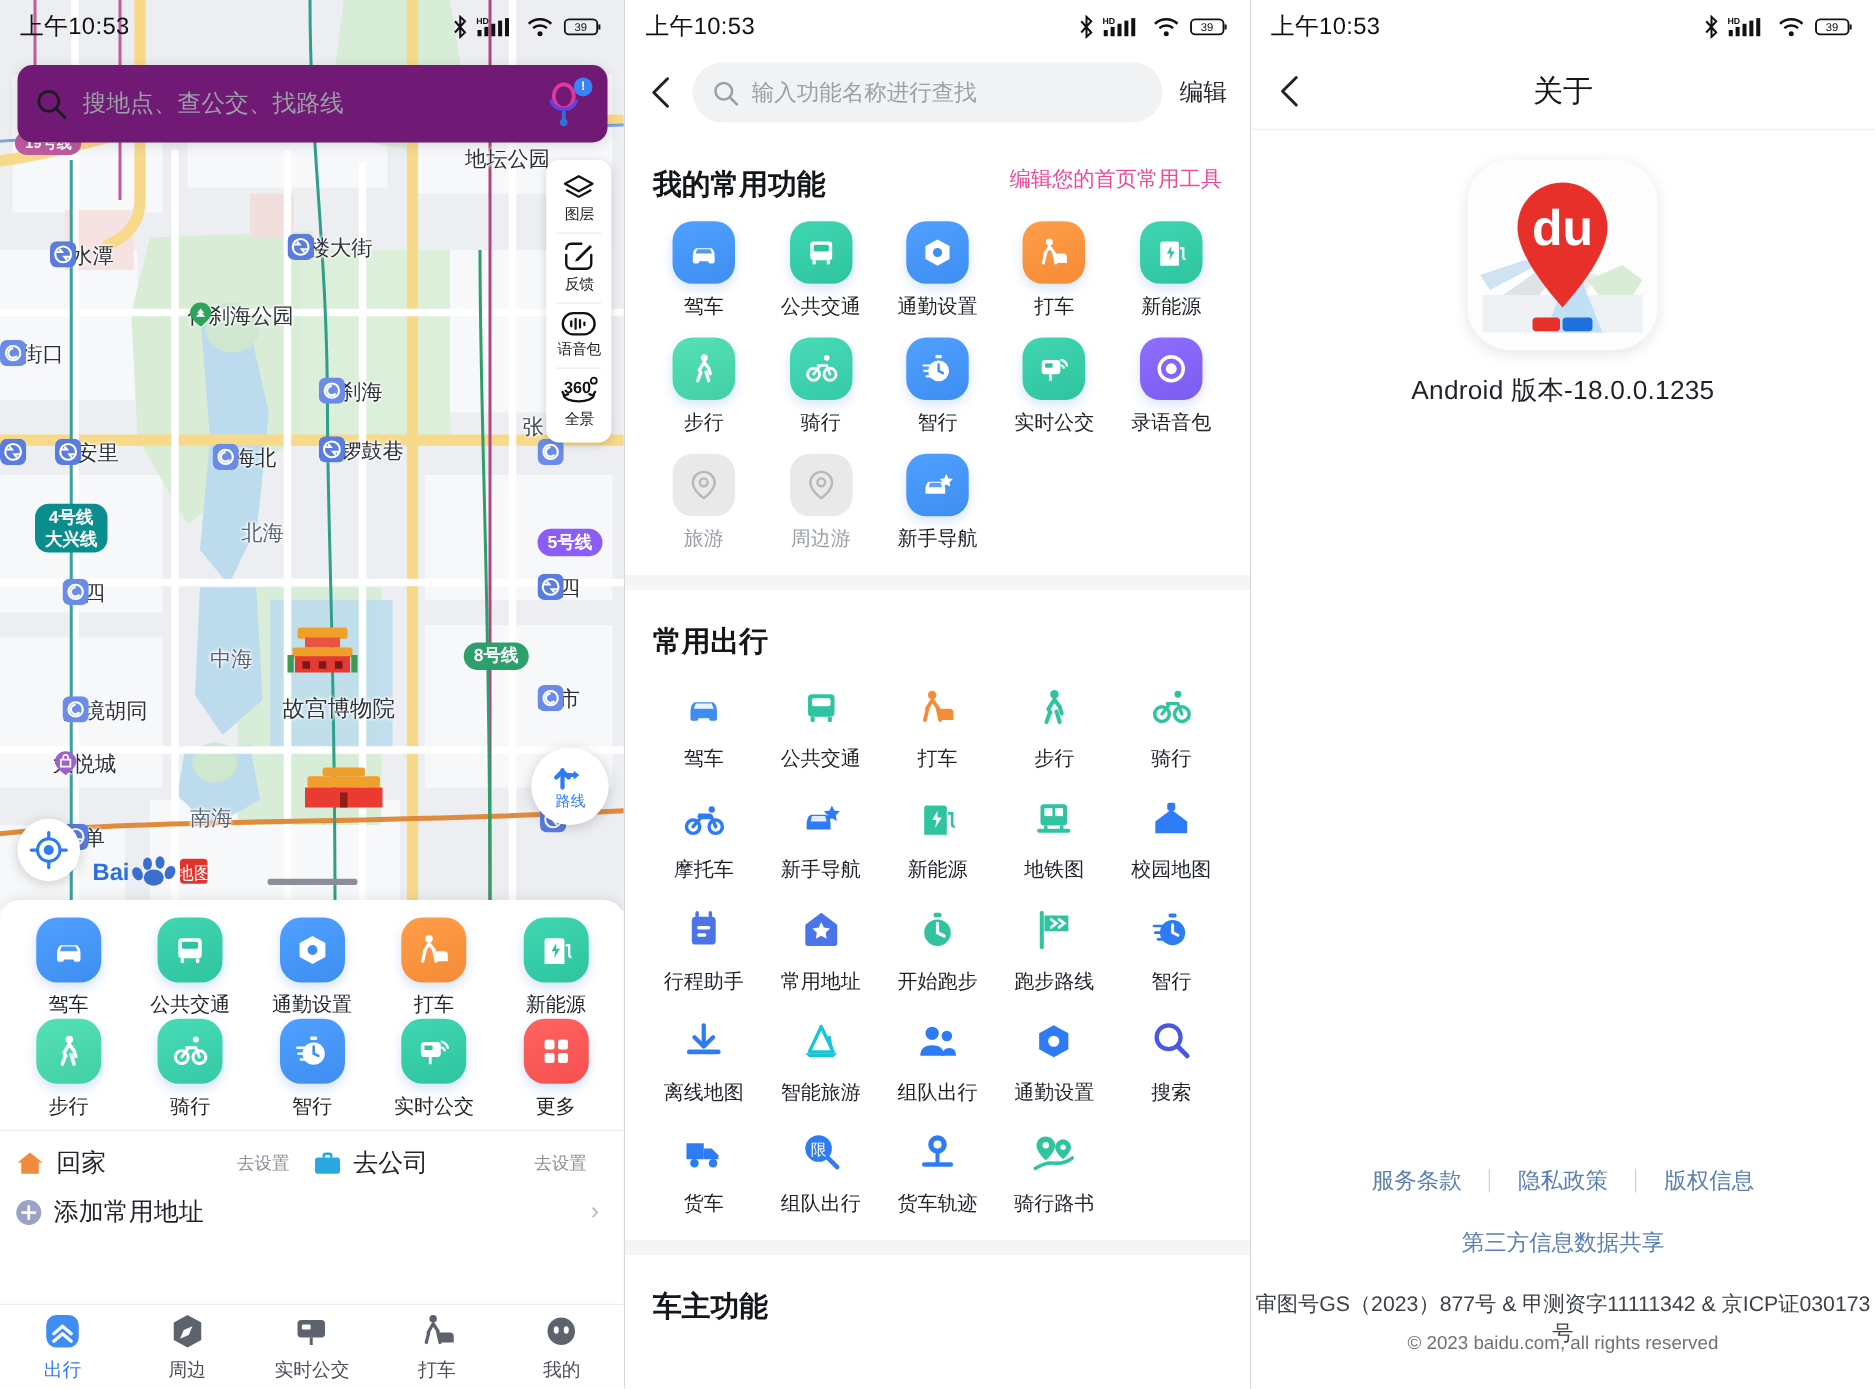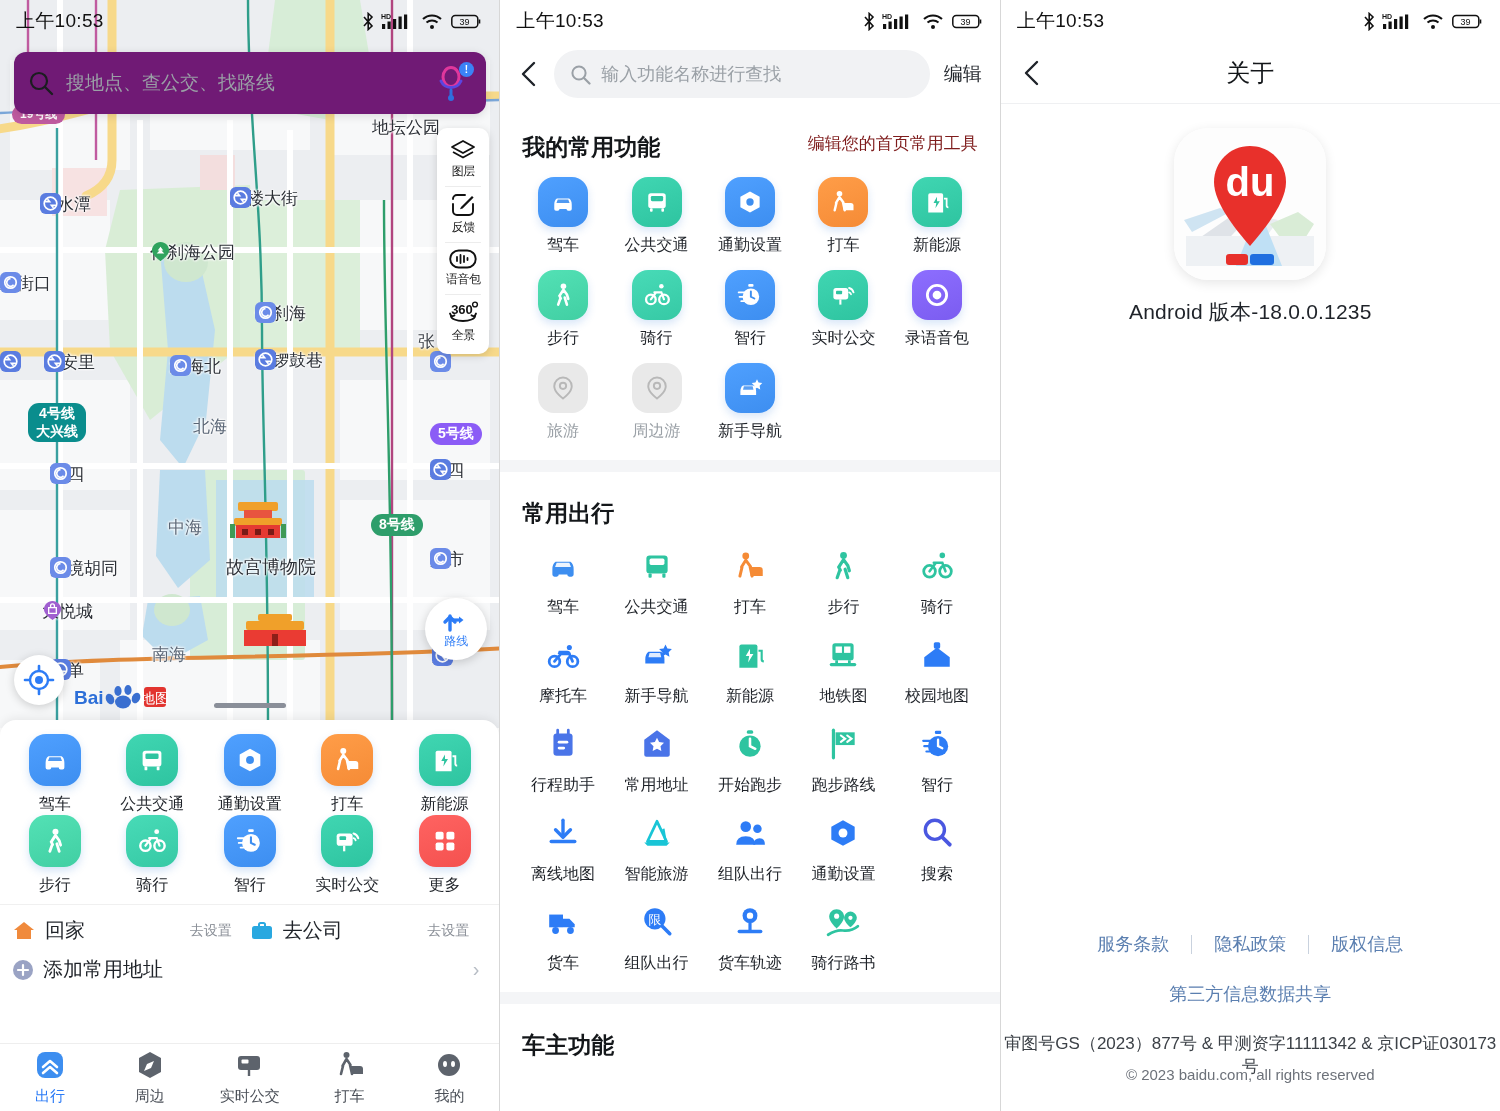--- a/index.html
+++ b/index.html
@@ -123,21 +123,21 @@
   .s2-search {
     flex: 1; height: 48px; background: #f1f2f4; border-radius: 24px;
     display: flex; align-items: center; padding: 0 16px; gap: 10px;
   }
   .s2-search .ph { font-size: 18px; color: #9aa0a6; }
   .s2-edit { font-size: 19px; color: #1f2329; }
 
   .sec { padding: 0 16px; }
   .sec-head { display: flex; align-items: flex-start; padding: 26px 6px 14px; }
   .sec-title { font-size: 23px; font-weight: 700; color: #14171a; }
-  .sec-sub { margin-left: auto; font-size: 17px; color: #7f1d1d; }
+  .sec-sub { margin-left: auto; font-size: 17px; color: #ec4899; }
   .grid5 { display: grid; grid-template-columns: repeat(5, 1fr); row-gap: 14px; }
   .g-item { display: flex; flex-direction: column; align-items: center; gap: 8px; }
   .g-icon-r {
     width: 50px; height: 50px; border-radius: 16px;
     display: flex; align-items: center; justify-content: center;
     box-shadow: 0 4px 9px rgba(60,130,220,.2);
   }
   .g-icon-p { width: 46px; height: 46px; display: flex; align-items: center; justify-content: center; }
   .g-label { font-size: 16px; color: #1f2329; }
   .g-label.dim { color: #9aa0a6; }

